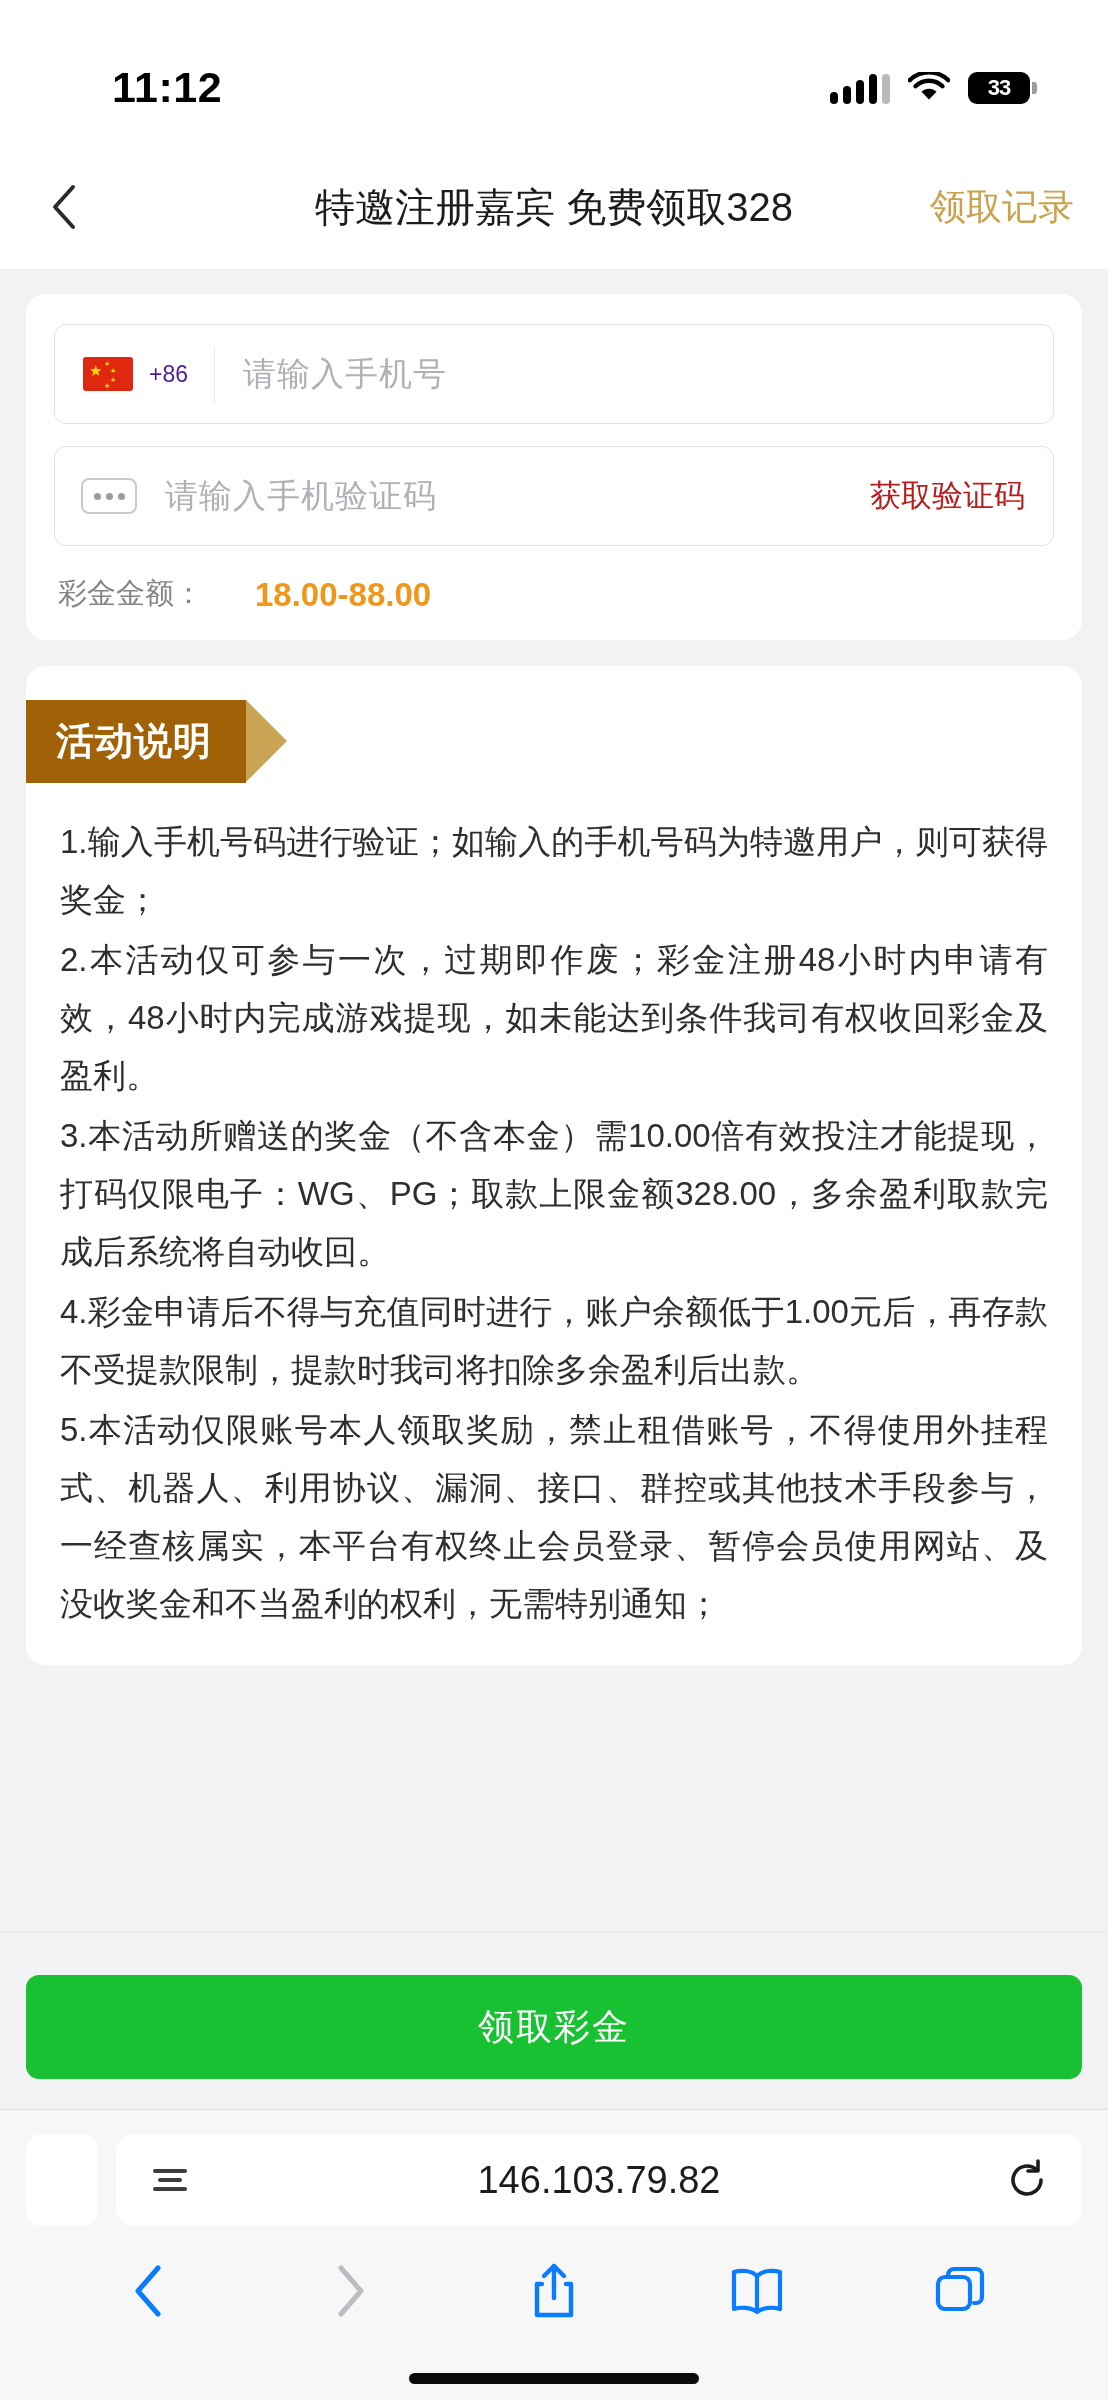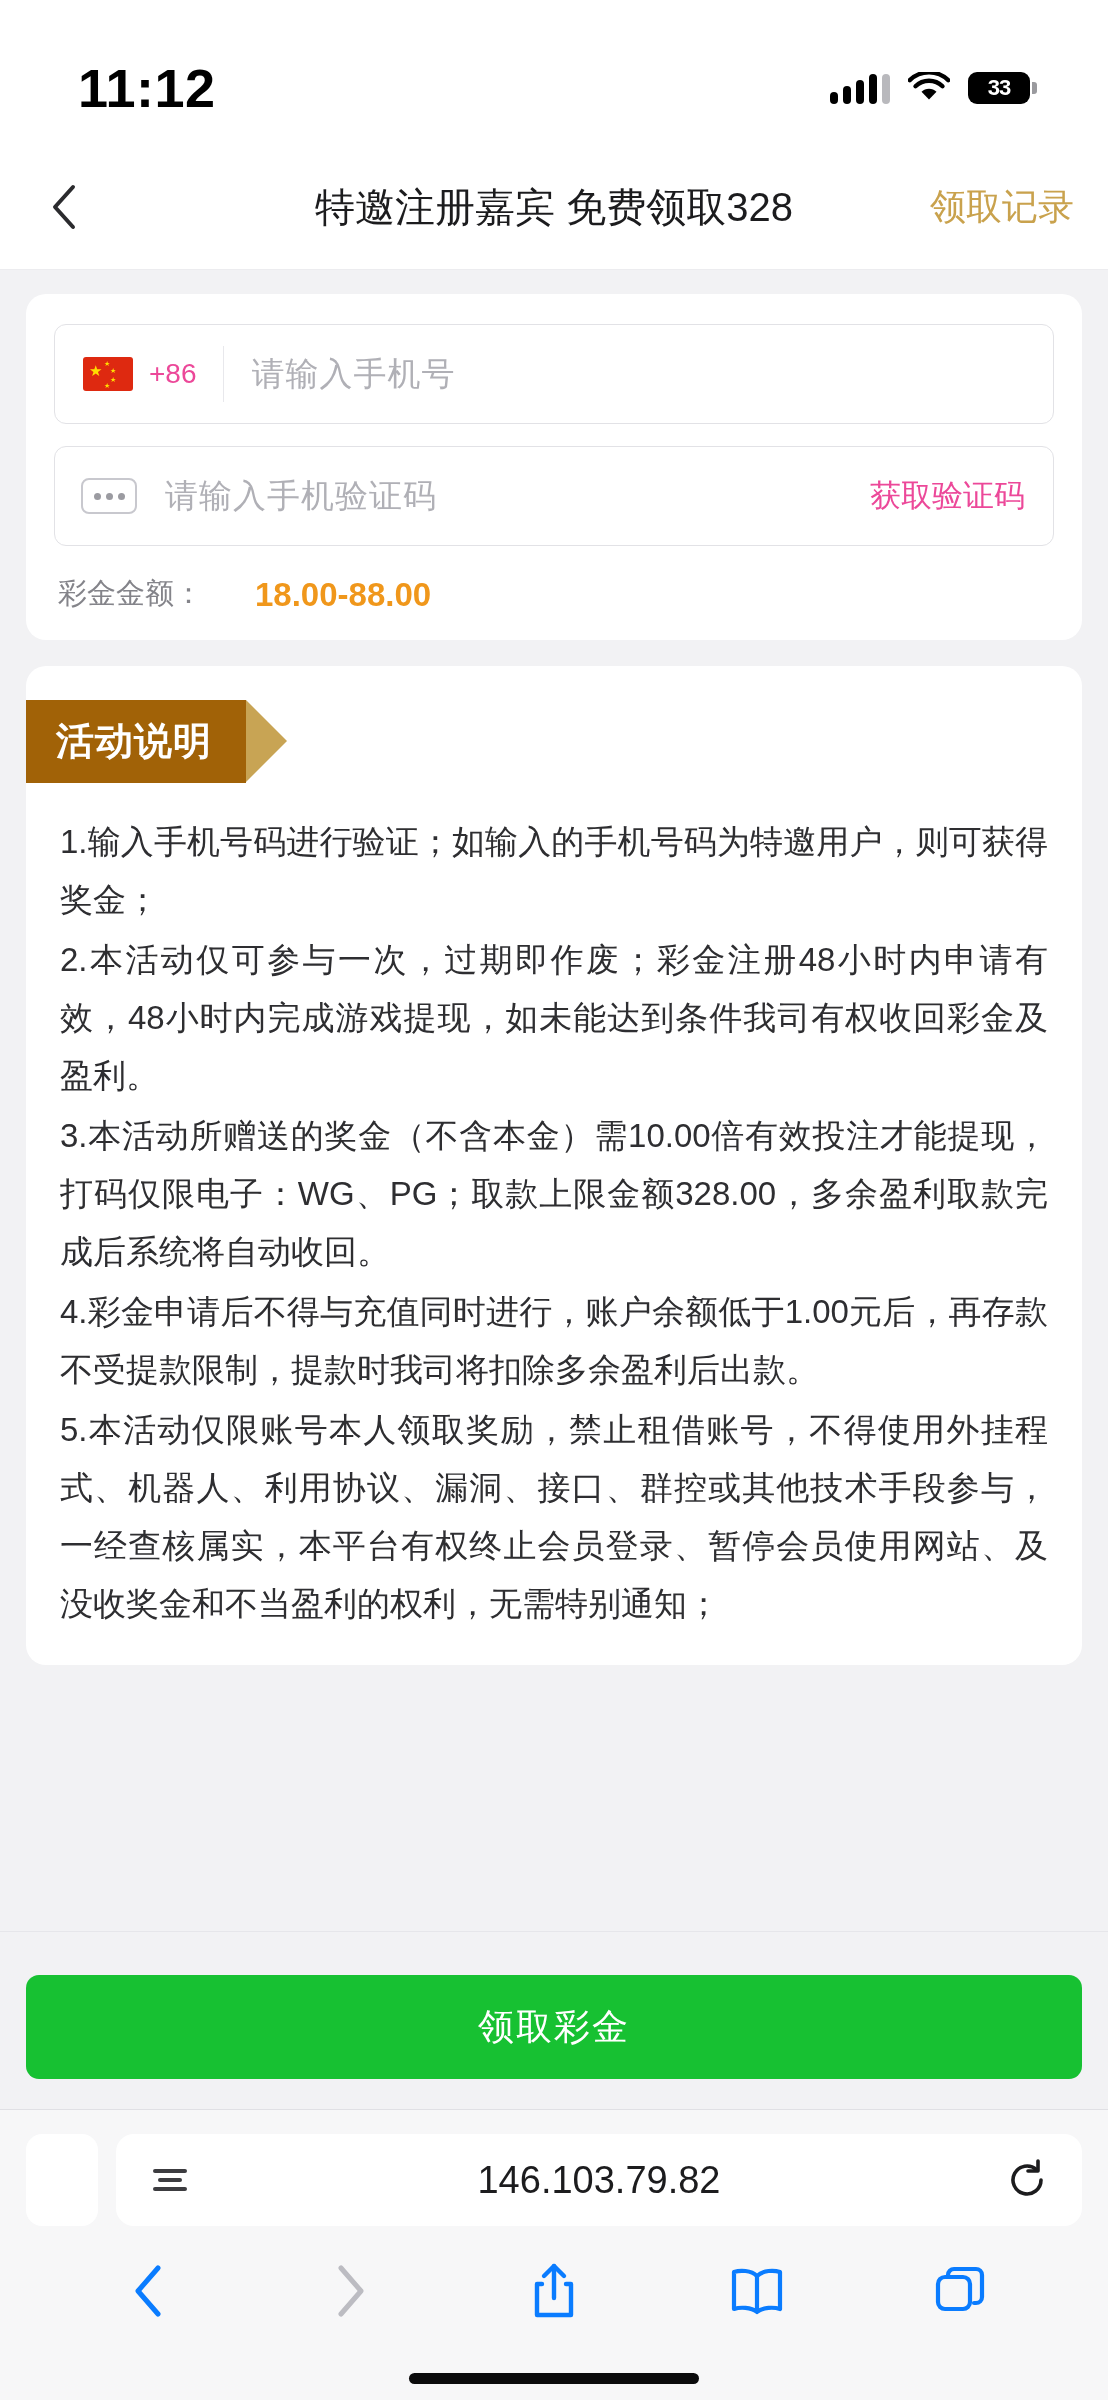--- a/index.html
+++ b/index.html
@@ -23,24 +23,25 @@
   .statusbar {
     height: 145px;
     background: #ffffff;
     display: flex;
     align-items: center;
     justify-content: space-between;
     padding: 30px 78px 0 78px;
     flex: 0 0 auto;
   }
   .status-time {
-    font-size: 54px;
+    font-size: 43px;
     font-weight: bold;
     color: #000;
     letter-spacing: 0.5px;
+    margin-left: 34px;
   }
   .status-right {
     display: flex;
     align-items: center;
     gap: 18px;
   }
   .signal {
     display: flex;
     align-items: flex-end;
     gap: 5px;
@@ -166,21 +167,21 @@
     color: #ffde00; font-size: 7px; line-height: 7px;
   }
   .flag .s4 {
     position: absolute; left: 27px; top: 19px;
     color: #ffde00; font-size: 7px; line-height: 7px;
   }
   .flag .s5 {
     position: absolute; left: 21px; top: 25px;
     color: #ffde00; font-size: 7px; line-height: 7px;
   }
-  .cc-code { font-size: 28px; color: #ec4899; text-align: center; }
+  .cc-code { font-size: 23px; color: #4c1d95; text-align: center; }
   .field input {
     flex: 1 1 auto;
     border: none;
     outline: none;
     font-size: 33px;
     color: #1c1c1e;
     padding: 0 28px;
     background: transparent;
     font-family: "Liberation Sans", sans-serif;
   }
@@ -195,21 +196,21 @@
     justify-content: center;
     gap: 5px;
   }
   .code-icon i {
     width: 7px; height: 7px; border-radius: 50%;
     background: #9b9ba1;
     display: block;
   }
   .get-code {
     font-size: 31px;
-    color: #ec4899;
+    color: #b91c1c;
     padding-right: 28px;
     white-space: nowrap;
   }
   .amount-row {
     display: flex;
     align-items: flex-end;
     gap: 12px;
     margin-top: 28px;
     padding-left: 4px;
   }

